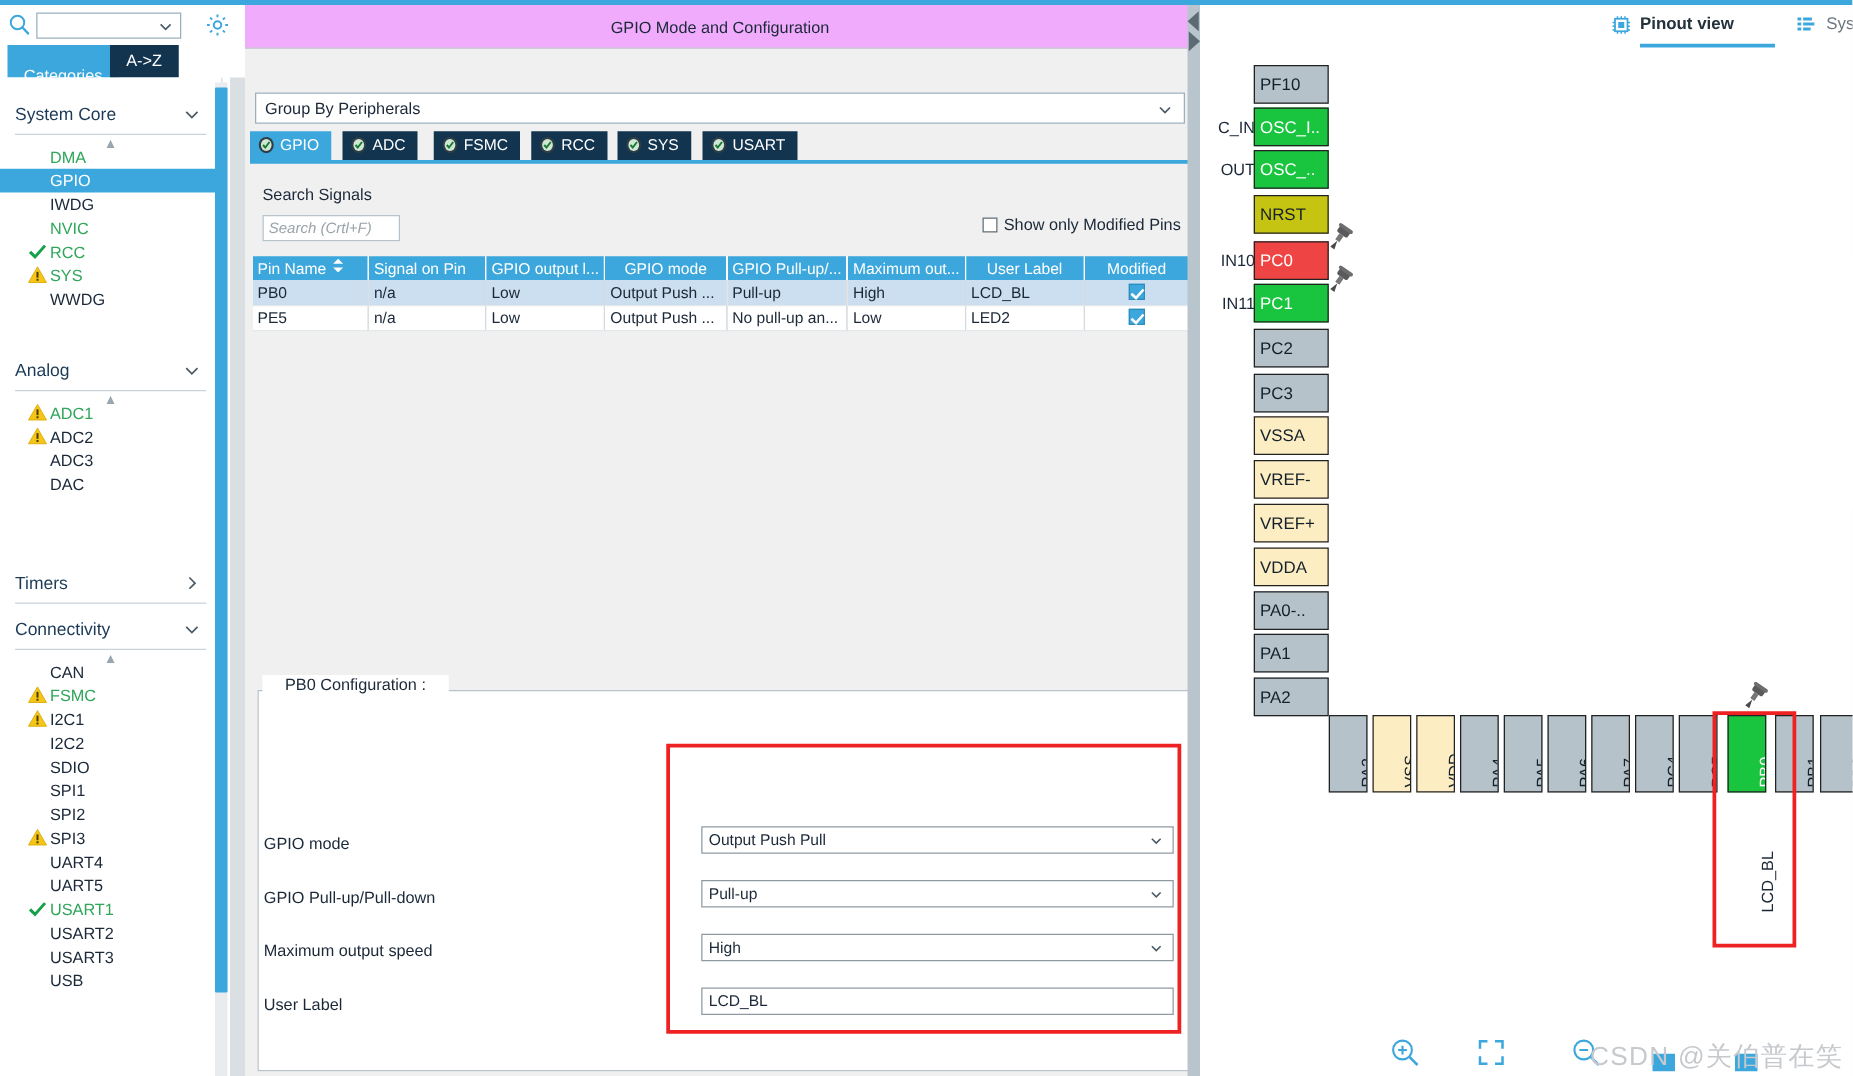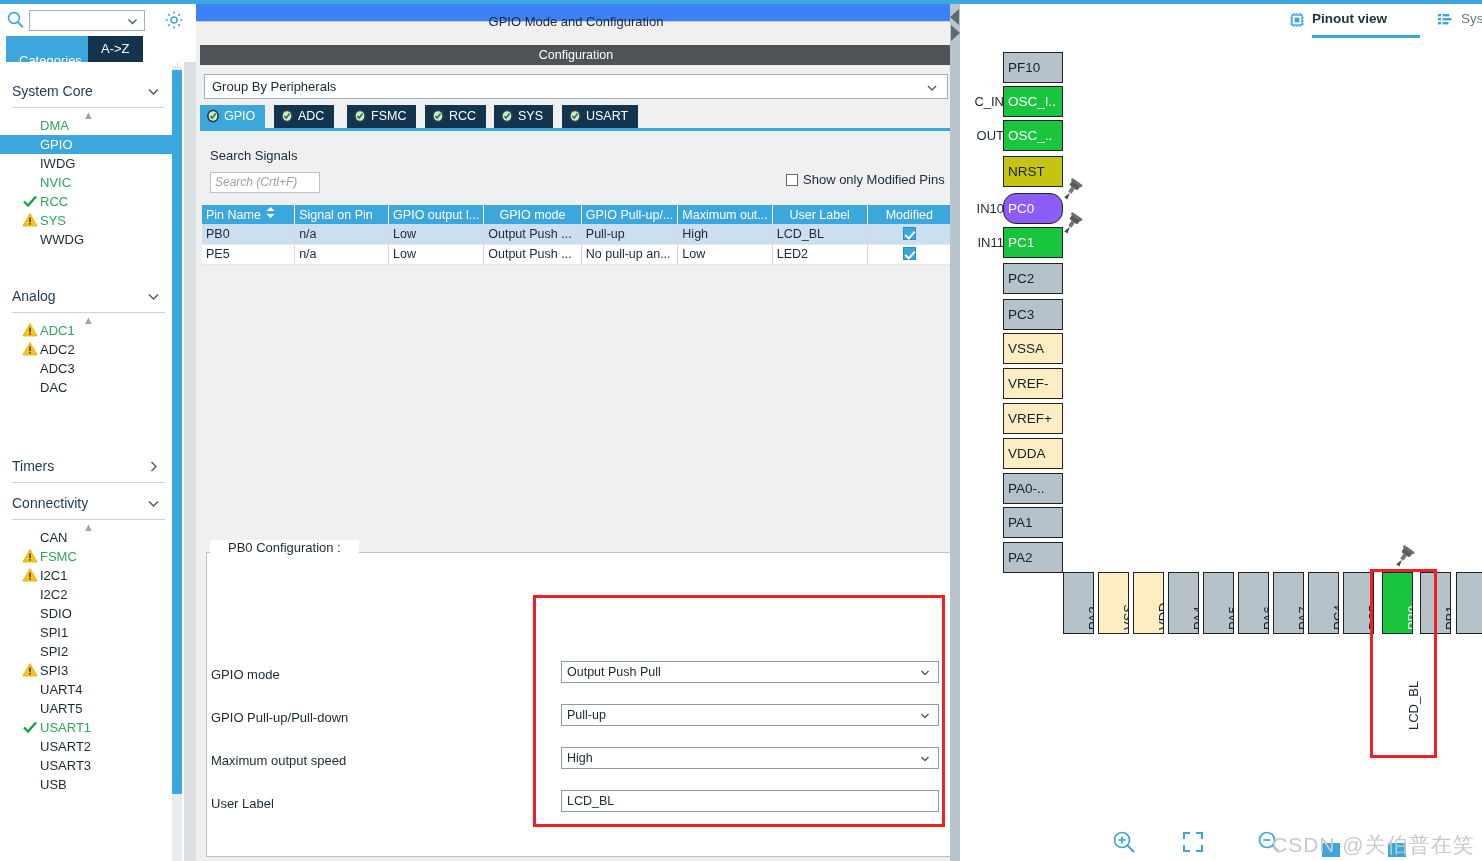--- a/index.html
+++ b/index.html
@@ -56,22 +56,22 @@
     position:relative; height:19px; line-height:19px; padding-left:40px;
     font-size:13px; color:#1b2838; white-space:nowrap;
   }
   .peri.green { color:#2fa65a; }
   .peri.selected { background:#3ba7dd; color:#ffffff; }
   .peri .mark { position:absolute; left:22px; top:1px; width:16px; height:16px; }
 
   
   .center { position:absolute; left:196px; top:4px; width:760px; height:857px; background:#f0f0f0; }
   .center-title {
-    position:absolute; left:0; top:0; width:760px; height:18px;
-    background:#3b82f6; text-align:center; line-height:35px; font-size:13px; color:#1b2838;
+    position:absolute; left:0; top:0; width:760px; height:35px;
+    background:#f0abfc; text-align:center; line-height:35px; font-size:13px; color:#1b2838;
     border-bottom:1px solid #c8ced2;
   }
   .cfg-bar {
     position:absolute; left:4px; top:41px; width:752px; height:20px;
     background:#4d5356; color:#ffffff; text-align:center; line-height:20px; font-size:12.5px;
   }
   .grp-select {
     position:absolute; left:8px; top:70px; width:744px; height:25px;
     background:#ffffff; border:1px solid #9bb0be; line-height:23px; padding-left:7px; font-size:13px;
   }
@@ -371,21 +371,20 @@
       </div>
     </div>
 
     <div class="sb-scroll-track"></div>
     <div class="sb-scroll-thumb"></div>
     <div class="sb-outer-track"></div>
   </div>
 
   <div class="center">
     <div class="center-title">GPIO Mode and Configuration</div>
-    <div class="cfg-bar">Configuration</div>
 
     <div class="grp-select">
       <span>Group By Peripherals</span>
       <svg class="chev" width="14" height="14" viewBox="0 0 14 14">
         <polyline points="3,5 7,9 11,5" fill="none" stroke="#4a5a66" stroke-width="1.4"></polyline>
       </svg>
     </div>
 
     <div class="ptabs">
       <div class="ptab active" style="left:0px;">
@@ -568,21 +567,21 @@
 
     <div class="pin-sig-left" style="left:948px;top:86px;">C_IN</div>
     <div class="pin-left" style="left:1003px;top:86px;background:#19c53f;color:#ffffff;"><span>OSC_I..</span></div>
 
     <div class="pin-sig-left" style="left:948px;top:120px;">OUT</div>
     <div class="pin-left" style="left:1003px;top:120px;background:#19c53f;color:#ffffff;"><span>OSC_..</span></div>
 
     <div class="pin-left" style="left:1003px;top:156px;background:#c6c412;color:#14202a;"><span>NRST</span></div>
 
     <div class="pin-sig-left" style="left:948px;top:193px;">IN10</div>
-    <div class="pin-left" style="left:1003px;top:193px;background:#8b5cf6;color:#ffffff;border-radius:13px;"><span>PC0</span></div>
+    <div class="pin-left" style="left:1003px;top:193px;background:#ef4444;color:#ffffff;"><span>PC0</span></div>
 
     <div class="pin-sig-left" style="left:948px;top:227px;">IN11</div>
     <div class="pin-left" style="left:1003px;top:227px;background:#19c53f;color:#ffffff;"><span>PC1</span></div>
 
     <div class="pin-left" style="left:1003px;top:263px;background:#b5c2ca;color:#14202a;"><span>PC2</span></div>
     <div class="pin-left" style="left:1003px;top:299px;background:#b5c2ca;color:#14202a;"><span>PC3</span></div>
     <div class="pin-left" style="left:1003px;top:333px;background:#fdedc3;color:#14202a;"><span>VSSA</span></div>
     <div class="pin-left" style="left:1003px;top:368px;background:#fdedc3;color:#14202a;"><span>VREF-</span></div>
     <div class="pin-left" style="left:1003px;top:403px;background:#fdedc3;color:#14202a;"><span>VREF+</span></div>
     <div class="pin-left" style="left:1003px;top:438px;background:#fdedc3;color:#14202a;"><span>VDDA</span></div>

